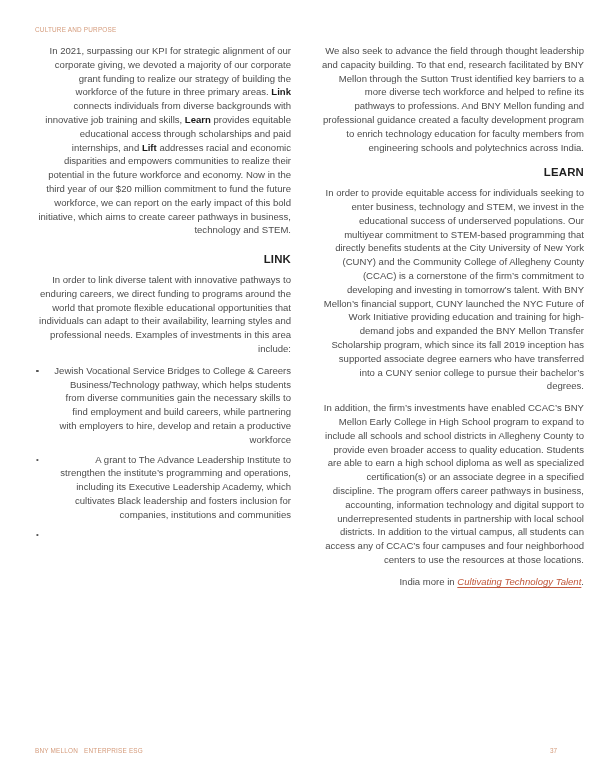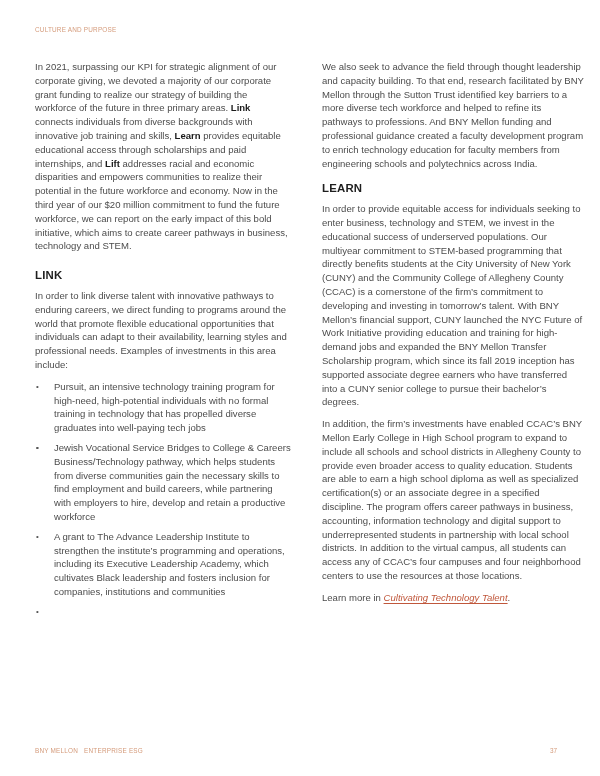--- a/index.html
+++ b/index.html
@@ -7,22 +7,22 @@
       width: 600px; height: 776px; position: relative; overflow: hidden;
       font-family: "Liberation Sans", "DejaVu Sans", sans-serif;
       color: #4a4a4a;
     }
     .eyebrow {
       position: absolute; left: 35px; top: 26px;
       font-size: 6.4px; letter-spacing: 0.2px; color: #d49a7a;
       text-transform: uppercase;
     }
     .col {
-      position: absolute; top: 60px; width: 250px;
-      font-size: 9.55px; line-height: 13.8px; color: #4c4c4c;
+      position: absolute; top: 44px; width: 250px;
+      font-size: 9.55px; line-height: 13.8px; color: #4c4c4c; text-align: right;
     }
     .col.left { left: 35px; width: 256px; }
     .col.right { left: 305px; width: 262px; margin-left: 17px; }
     p { margin: 0 0 8px 0; }
     b { color: #1a1a1a; font-weight: bold; }
     h2 {
       margin: 12px 0 6px 0; font-size: 11.4px; font-weight: bold;
       color: #1e1e1e; letter-spacing: 0.2px;
     }
     ul { list-style: none; margin: 0; padding: 0; }
@@ -51,33 +51,33 @@
 
 <div class="eyebrow">CULTURE AND PURPOSE</div>
 
 <div class="col left">
   <p><span>In 2021, surpassing our KPI for strategic alignment of our corporate giving, we devoted a majority of our corporate grant funding to realize our strategy of building the workforce of the future in three primary areas. </span><b>Link</b><span> connects individuals from diverse backgrounds with innovative job training and skills, </span><b>Learn</b><span> provides equitable educational access through scholarships and paid internships, and </span><b>Lift</b><span> addresses racial and economic disparities and empowers communities to realize their potential in the future workforce and economy. Now in the third year of our $20 million commitment to fund the future workforce, we can report on the early impact of this bold initiative, which aims to create career pathways in business, technology and STEM.</span></p>
 
   <h2 style="margin-top:16px;">LINK</h2>
   <p>In order to link diverse talent with innovative pathways to enduring careers, we direct funding to programs around the world that promote flexible educational opportunities that individuals can adapt to their availability, learning styles and professional needs. Examples of investments in this area include:</p>
 
   <ul>
-    <li><span class="bullet">•</span><span>Pursuit, an intensive technology training program for high-need, high-potential individuals with no formal training in technology that has propelled diverse graduates into well-paying tech jobs</span></li>
+    <li><span class="bullet">•</span></li>
     <li><span class="bullet">•</span></li>
     <li><span class="bullet">•</span><span>Jewish Vocational Service Bridges to College &amp; Careers Business/Technology pathway, which helps students from diverse communities gain the necessary skills to find employment and build careers, while partnering with employers to hire, develop and retain a productive workforce</span></li>
     <li><span class="bullet">•</span><span>A grant to The Advance Leadership Institute to strengthen the institute’s programming and operations, including its Executive Leadership Academy, which cultivates Black leadership and fosters inclusion for companies, institutions and communities</span></li>
     <li><span class="bullet">•</span></li>
   </ul>
 </div>
 
 <div class="col right">
   <p>We also seek to advance the field through thought leadership and capacity building. To that end, research facilitated by BNY Mellon through the Sutton Trust identified key barriers to a more diverse tech workforce and helped to refine its pathways to professions. And BNY Mellon funding and professional guidance created a faculty development program to enrich technology education for faculty members from engineering schools and polytechnics across India.</p>
 
   <h2>LEARN</h2>
   <p>In order to provide equitable access for individuals seeking to enter business, technology and STEM, we invest in the educational success of underserved populations. Our multiyear commitment to STEM-based programming that directly benefits students at the City University of New York (CUNY) and the Community College of Allegheny County (CCAC) is a cornerstone of the firm’s commitment to developing and investing in tomorrow’s talent. With BNY Mellon’s financial support, CUNY launched the NYC Future of Work Initiative providing education and training for high-demand jobs and expanded the BNY Mellon Transfer Scholarship program, which since its fall 2019 inception has supported associate degree earners who have transferred into a CUNY senior college to pursue their bachelor’s degrees.</p>
   <p>In addition, the firm’s investments have enabled CCAC’s BNY Mellon Early College in High School program to expand to include all schools and school districts in Allegheny County to provide even broader access to quality education. Students are able to earn a high school diploma as well as specialized certification(s) or an associate degree in a specified discipline. The program offers career pathways in business, accounting, information technology and digital support to underrepresented students in partnership with local school districts. In addition to the virtual campus, all students can access any of CCAC’s four campuses and four neighborhood centers to use the resources at those locations.</p>
-  <p><span>Learn more in </span><a class="link" href="#">Cultivating Technology Talent</a><span>.</span></p>
+  <p><span>India more in </span><a class="link" href="#">Cultivating Technology Talent</a><span>.</span></p>
 </div>
 
 <div class="footer-left">
   <span>BNY MELLON</span><span class="sep"></span><span>ENTERPRISE ESG</span>
 </div>
 <div class="page-num">37</div>
 
 </body></html>

